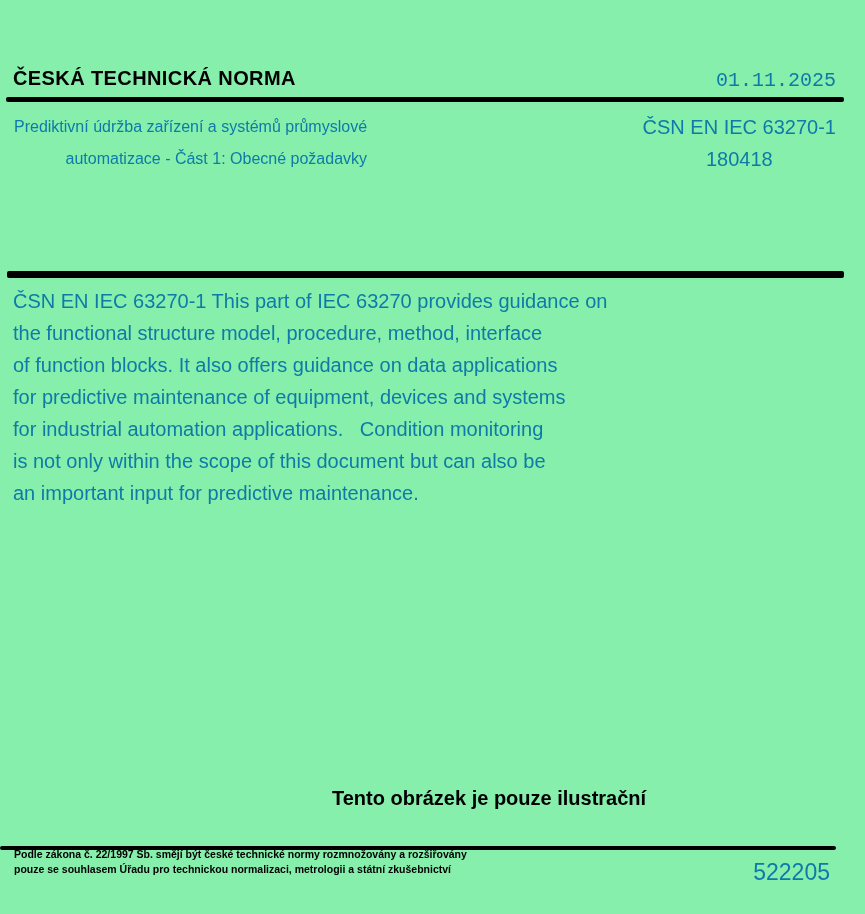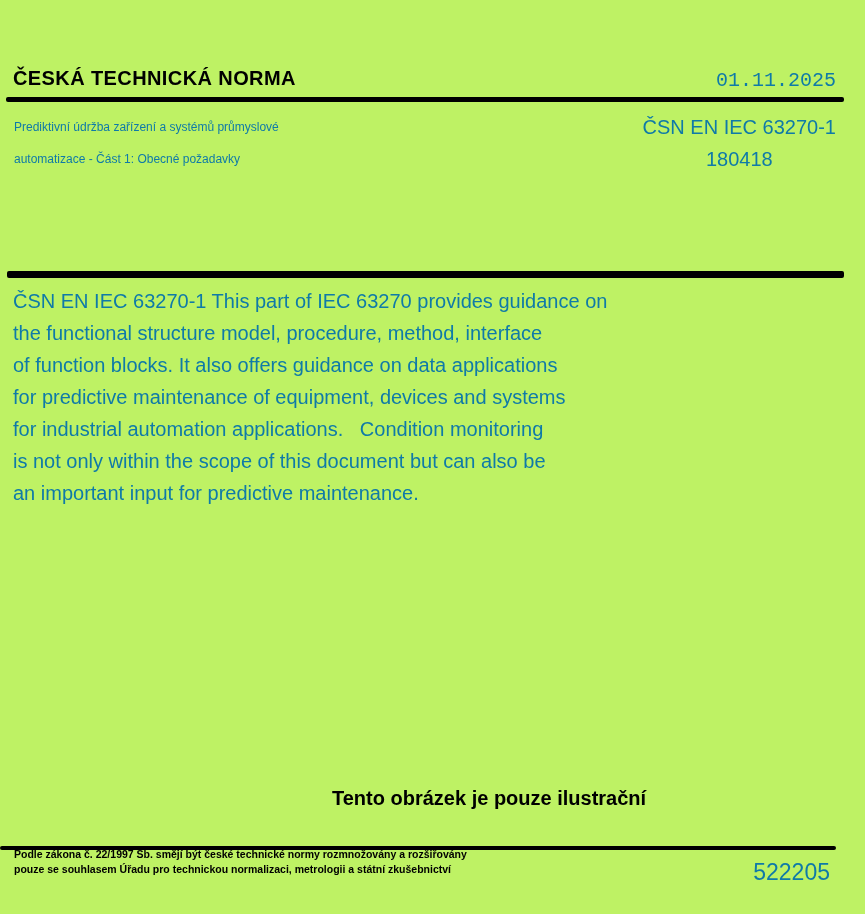--- a/index.html
+++ b/index.html
@@ -4,21 +4,21 @@
 <style>
   html, body {
     margin: 0;
     padding: 0;
     background: #ffffff;
   }
   .page {
     position: relative;
     width: 865px;
     height: 914px;
-    background: #bef264;
+    background: #86efac;
     font-family: "Liberation Sans", "DejaVu Sans", sans-serif;
     overflow: hidden;
     color: #000000;
   }
   .rule {
     position: absolute;
     background: #000000;
     border-radius: 2px;
   }
   .rule-header { left: 6px;  top: 97px;  width: 838px; height: 5px; }
@@ -41,24 +41,25 @@
     top: 69px;
     font-size: 20px;
     color: var(--accent, #0f7aa8);
     white-space: nowrap;
     font-family: Liberation Mono, monospace;
   }
   .subject-title {
     position: absolute;
     left: 14px;
     top: 111px;
-    font-size: 12px;
+    font-size: 16px;
     line-height: 32px;
     color: var(--accent, #0f7aa8);
     white-space: nowrap;
+    text-align: right;
   }
   .subject-codes {
     position: absolute;
     right: 29px;
     top: 111px;
     font-size: 20px;
     line-height: 32px;
     color: var(--accent, #0f7aa8);
     text-align: center;
     white-space: nowrap;

